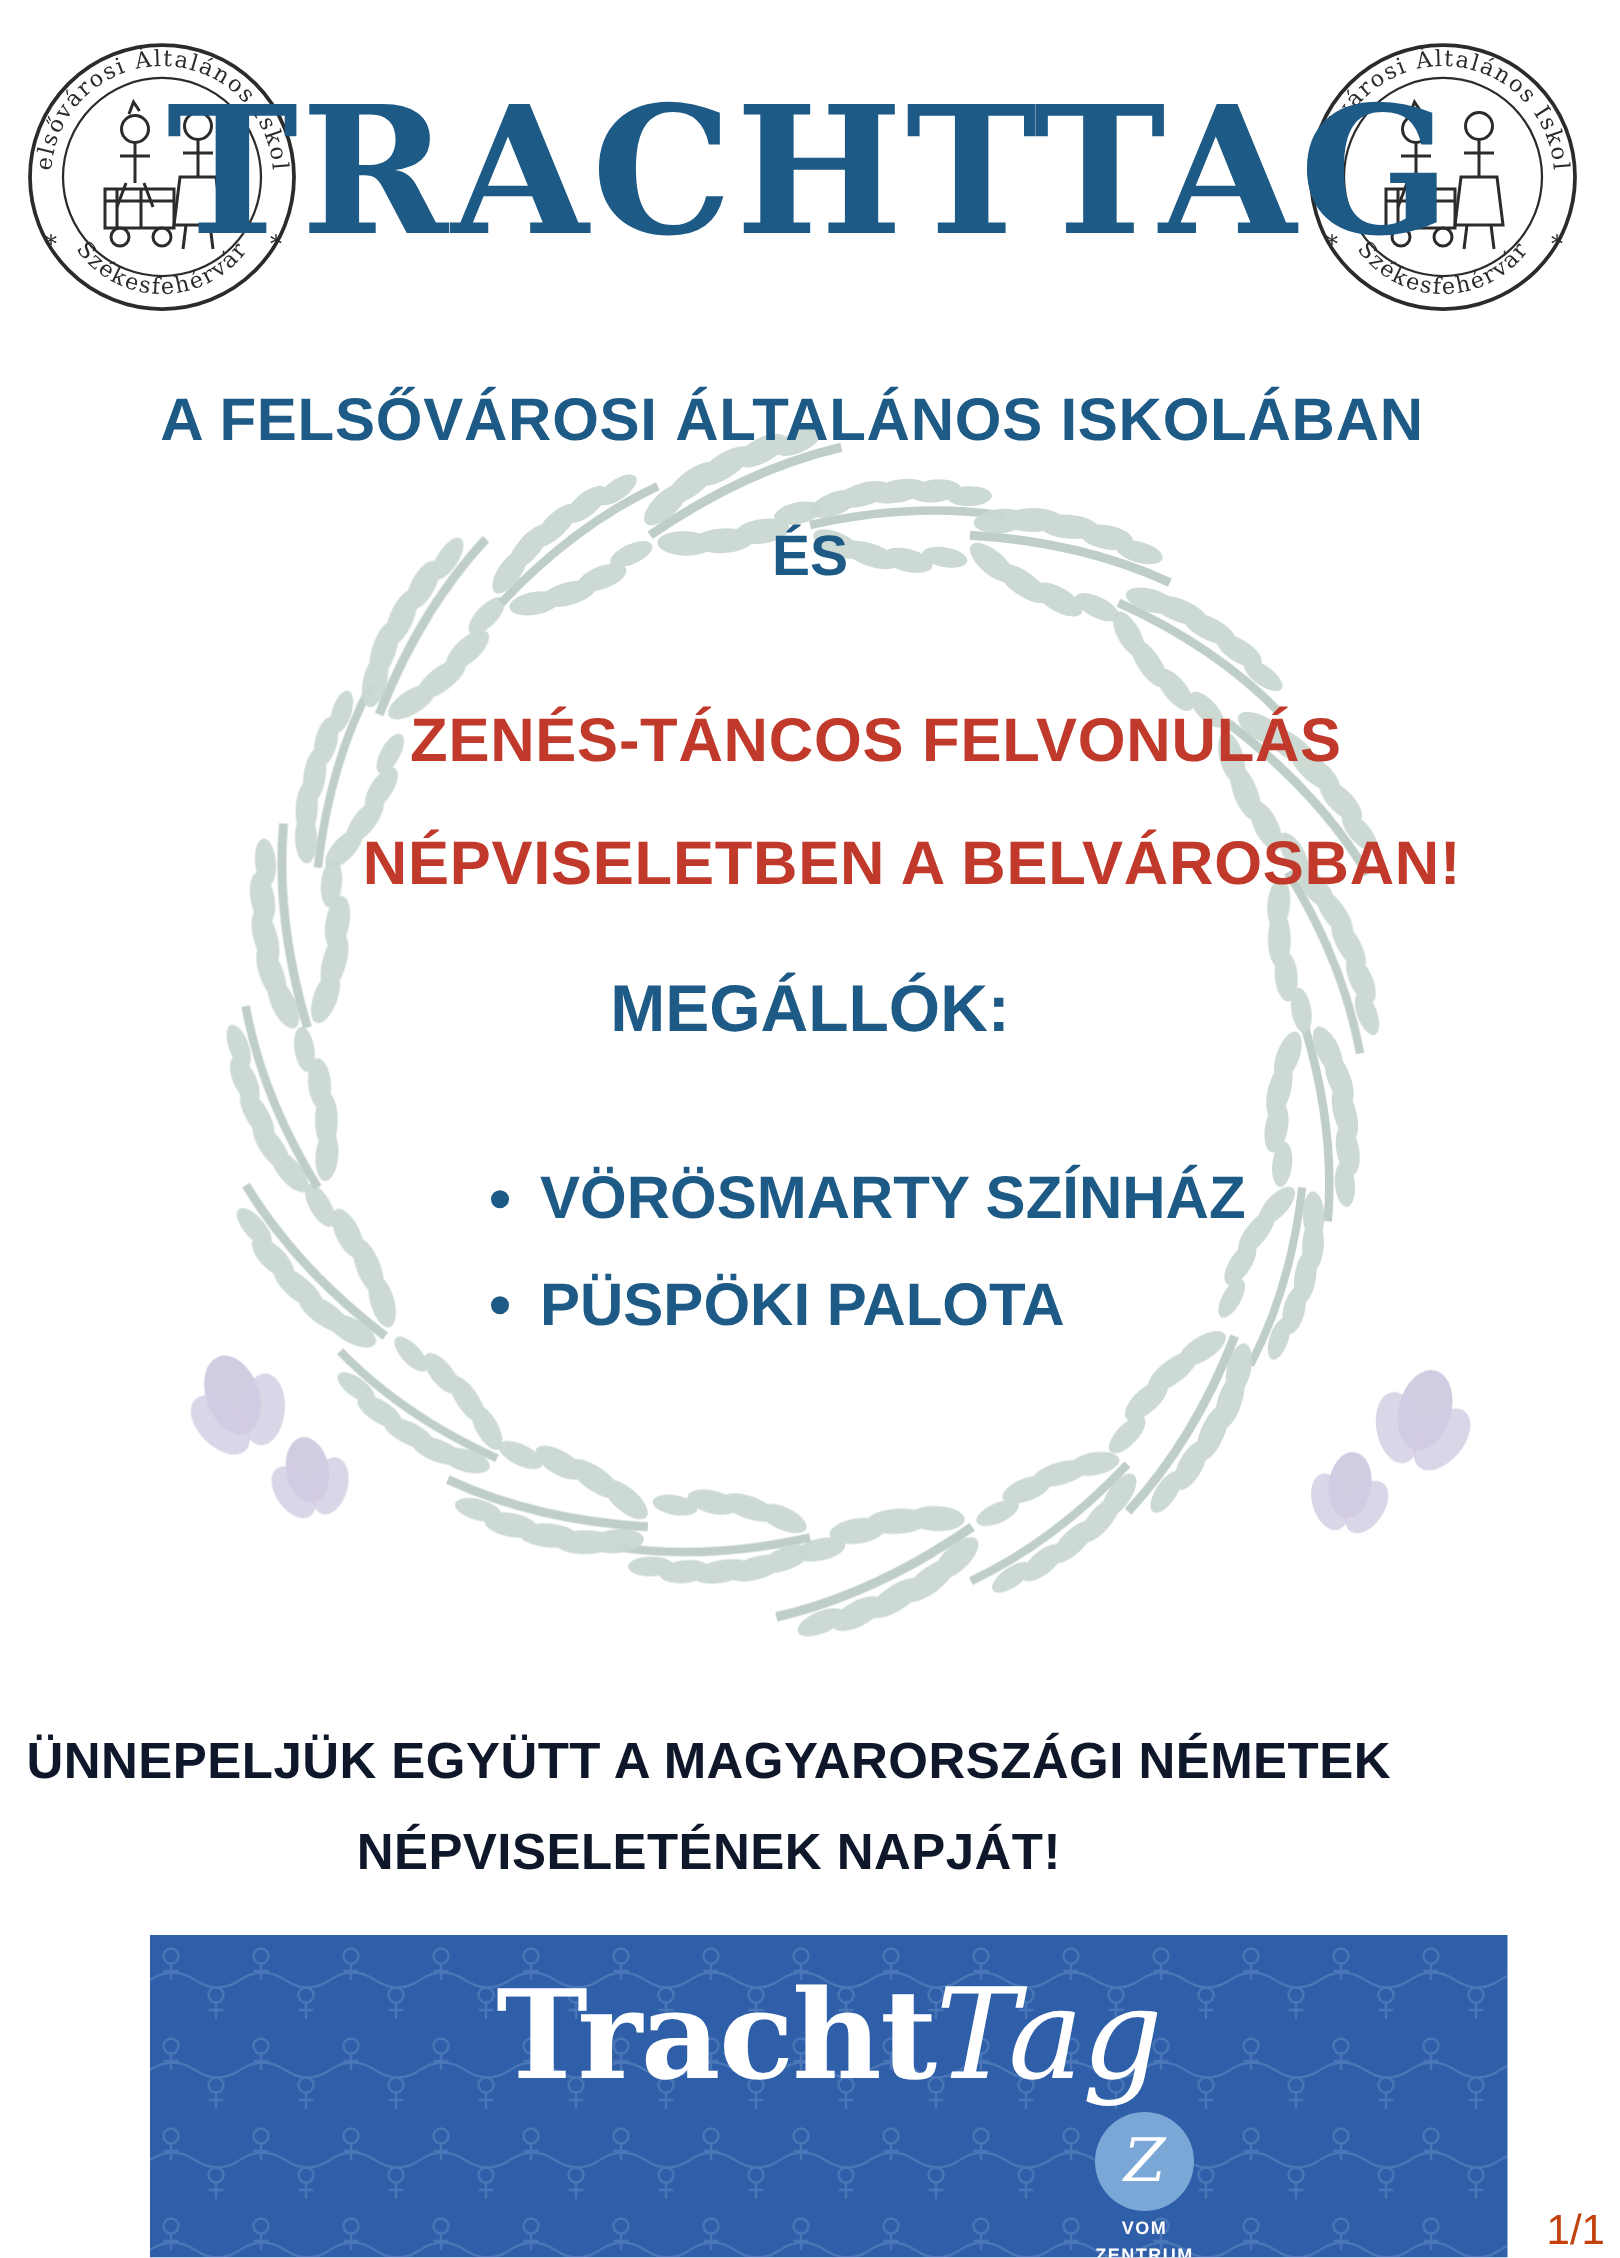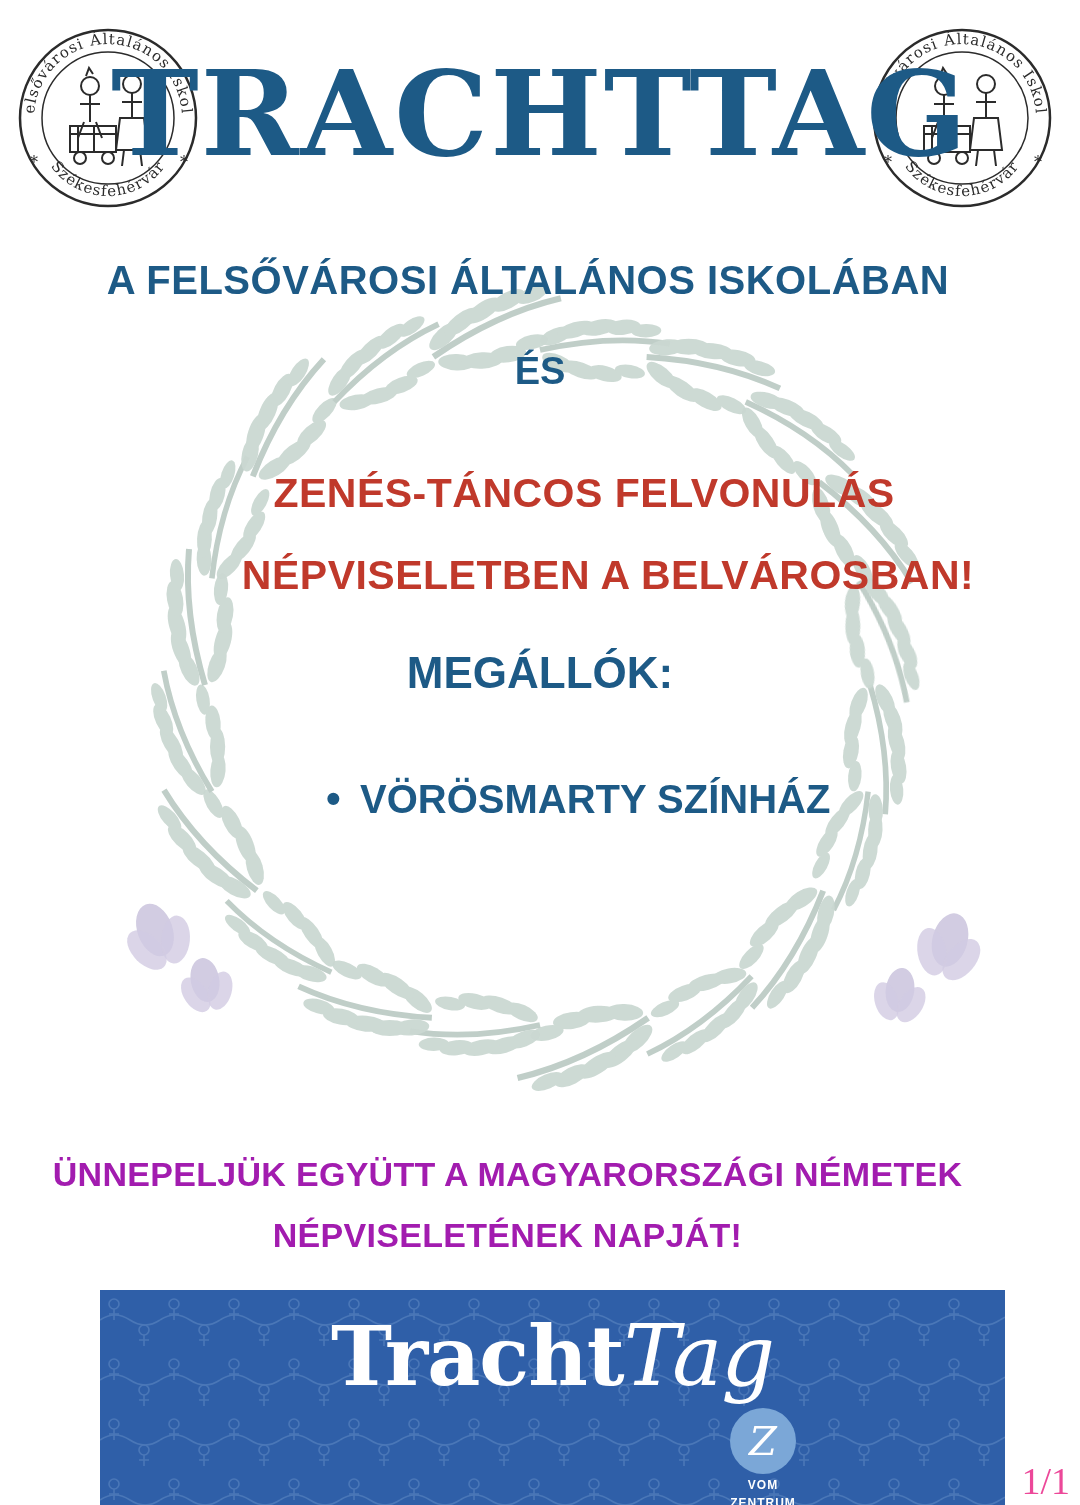--- a/index.html
+++ b/index.html
@@ -126,26 +126,25 @@
     left: 6px;
     top: -2px;
     font-size: 42px;
   }
 
   .closing {
     position: absolute;
     left: 0;
     width: 945px;
     text-align: center;
-    color: #a21caf;
+    color: #0f172a;
     font-family: "Liberation Sans", sans-serif;
     font-weight: bold;
     font-size: 34px;
     letter-spacing: 0.3px;
-    padding-left: 35px;
   }
   .closing.c1 { top: 1155px; }
   .closing.c2 { top: 1216px; }
 
   
   .banner {
     position: absolute;
     left: 100px;
     top: 1290px;
     width: 905px;
@@ -221,23 +220,23 @@
     font-weight: bold;
     font-size: 12px;
     letter-spacing: 1px;
     margin-top: 4px;
   }
 
   .page-num {
     position: absolute;
     right: 10px;
     bottom: 2px;
-    color: #ec4899;
-    font-family: Liberation Serif, serif;
-    font-size: 38px;
+    color: #c2410c;
+    font-family: Liberation Sans, sans-serif;
+    font-size: 28px;
   }
 </style>
 </head>
 <body>
 
 <svg class="wreath" viewBox="0 0 1040 990" xmlns="http://www.w3.org/2000/svg">
   <defs>
     <g id="sprig">
       <path d="M0,0 C20,-6 44,-10 68,-8" stroke="#b9c9c2" stroke-width="3" fill="none"></path>
       <g fill="#c5d4cd" opacity="0.95">
@@ -403,20 +402,21 @@
 
 <div class="conj">ÉS</div>
 
 <div class="redline l1">ZENÉS-TÁNCOS FELVONULÁS</div>
 <div class="redline l2">NÉPVISELETBEN A BELVÁROSBAN!</div>
 
 <div class="stops-title">MEGÁLLÓK:</div>
 
 <ul class="stops">
   <li><span>VÖRÖSMARTY SZÍNHÁZ</span></li>
+  <li><span>PÜSPÖKI PALOTA</span></li>
 </ul>
 
 <div class="closing c1">ÜNNEPELJÜK EGYÜTT A MAGYARORSZÁGI NÉMETEK</div>
 <div class="closing c2">NÉPVISELETÉNEK NAPJÁT!</div>
 
 <div class="banner">
   <svg class="pattern" viewBox="0 0 905 215" xmlns="http://www.w3.org/2000/svg">
     <defs>
       <pattern id="floralpat" width="60" height="60" patternUnits="userSpaceOnUse">
         <g fill="none" stroke="#9ec0e6" stroke-width="1.6" opacity="0.7">

